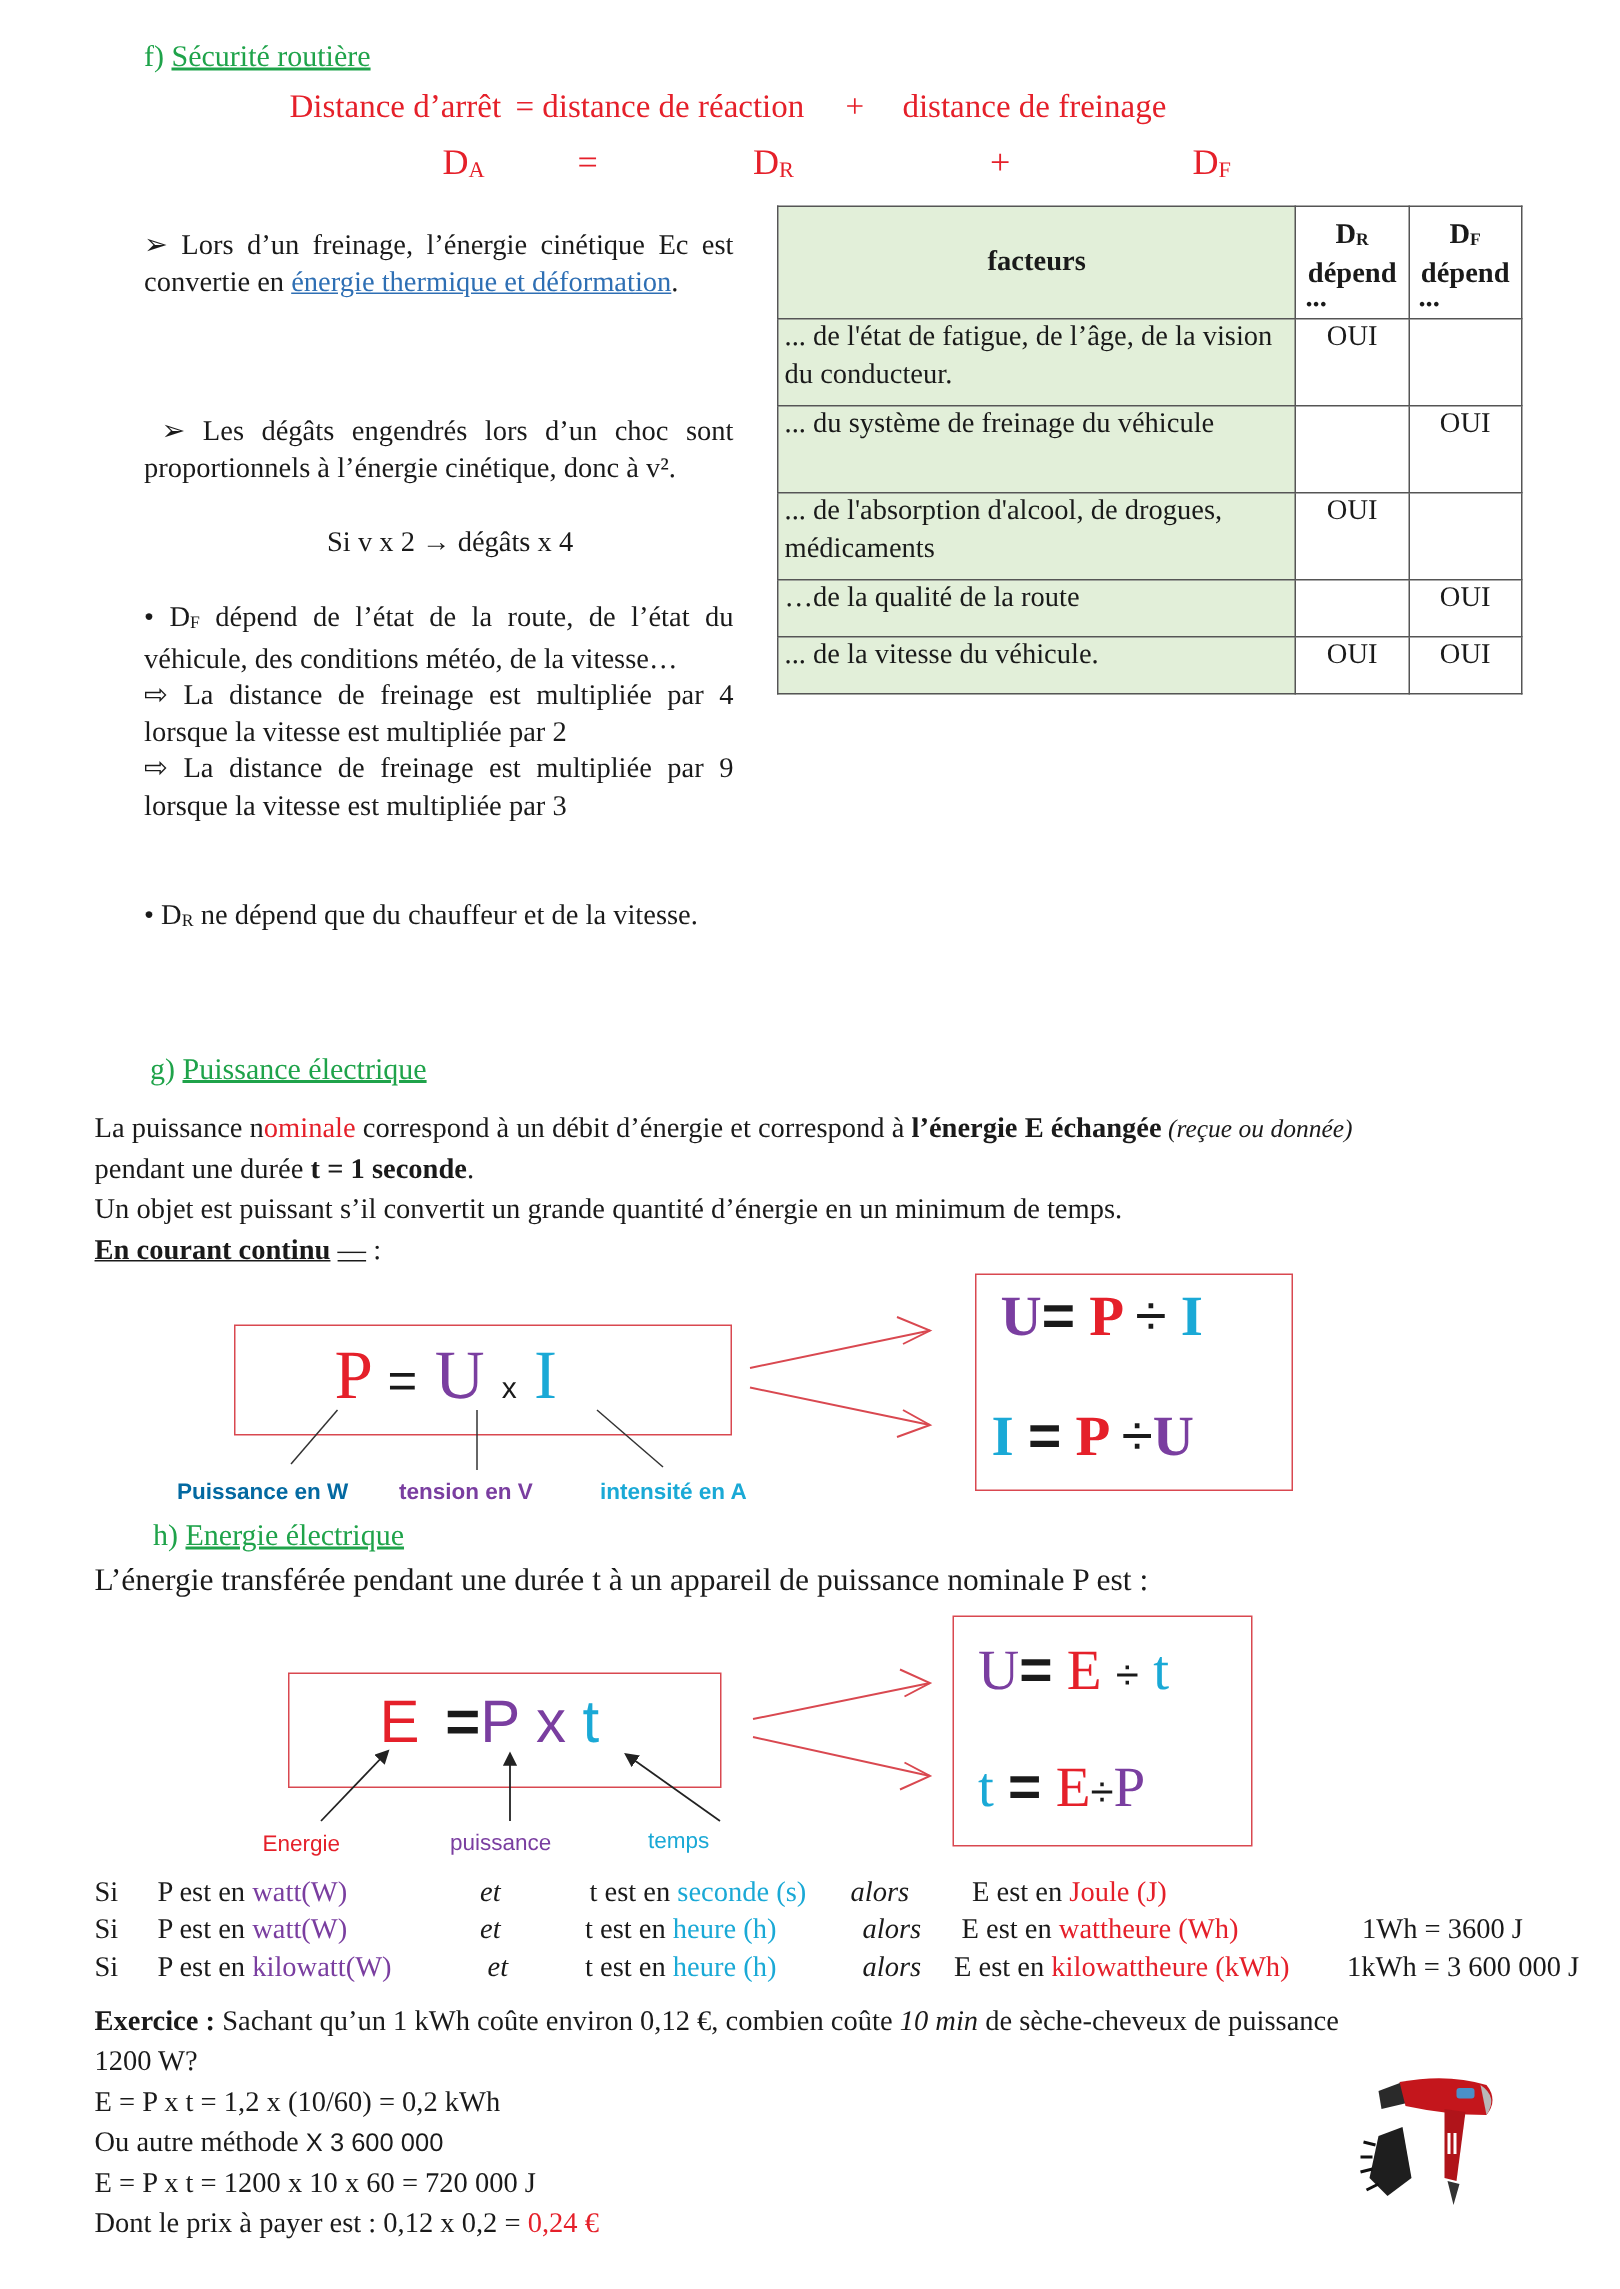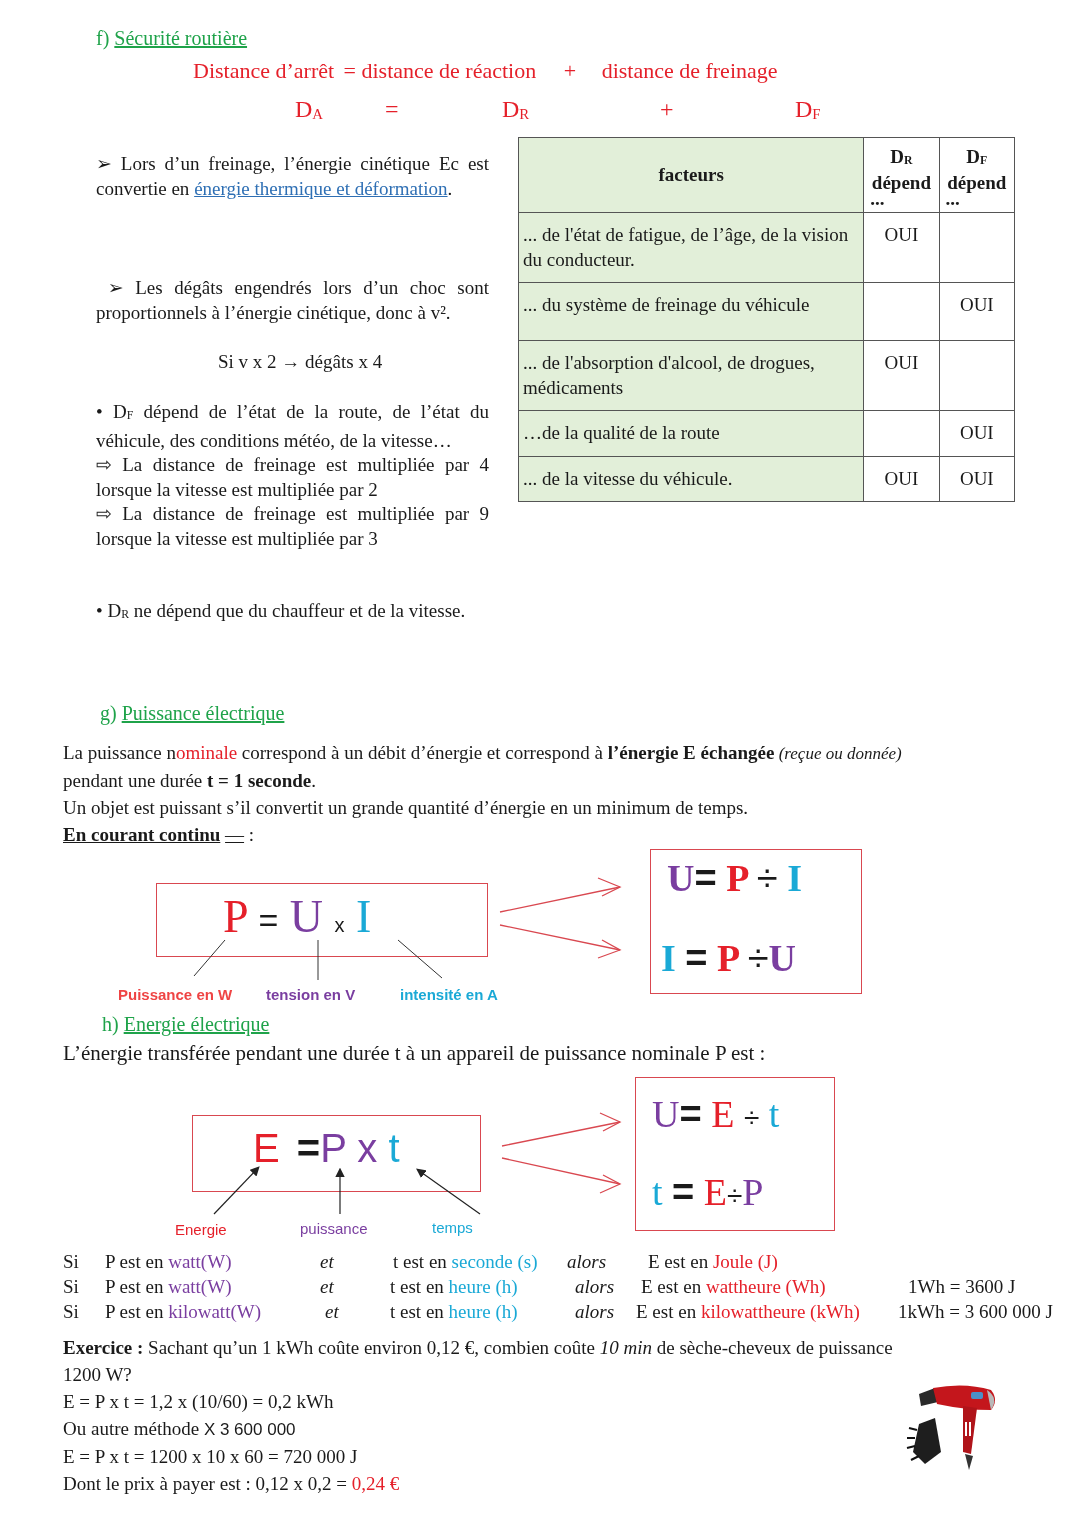--- a/index.html
+++ b/index.html
@@ -21,21 +21,21 @@
 
   
   .formula-line { font-family:"Liberation Serif", serif; font-size:22px; color:#e5202a; white-space:nowrap; }
 
   
   .para { font-family:"Liberation Serif", serif; font-size:19px; line-height:24.5px; text-align:justify; width:393px; }
 
   
   table.factors { position:absolute; left:518px; top:137px; width:497px; border-collapse:collapse;
                   font-family:"Liberation Serif", serif; font-size:19px; }
-  table.factors td, table.factors th { border:1px solid #555; vertical-align:top; padding:10px 4px; line-height:24.5px; }
+  table.factors td, table.factors th { border:1px solid #555; vertical-align:top; padding:0 4px; line-height:24.5px; }
   table.factors th { font-weight:bold; text-align:center; vertical-align:middle; }
   table.factors th.h-fact { background:#e2efd9; width:330px; }
   table.factors th.h-col { width:69px; line-height:22px; padding:6px 2px; }
   table.factors td.fact { background:#e2efd9; text-align:left; }
   table.factors td.fact.justify { text-align:justify; text-align-last:left; }
   table.factors td.val { text-align:center; }
 
   .body-text { font-family:"Liberation Serif", serif; font-size:19px; line-height:27px; white-space:nowrap; }
 
   .box { position:absolute; border:1.5px solid #d94850; background:#fff; }
@@ -158,21 +158,21 @@
   <line x1="248" y1="70" x2="292" y2="108" stroke="#333" stroke-width="1"></line>
   <g stroke="#d94850" stroke-width="1.3" fill="none">
     <line x1="350" y1="42" x2="470" y2="17"></line>
       <polyline points="448,8 470,17 452,26"></polyline>
   </g>
   <g stroke="#d94850" stroke-width="1.3" fill="none">
     <line x1="350" y1="55" x2="470" y2="80"></line>
       <polyline points="452,70 470,80 448,88"></polyline>
   </g>
 </svg>
-<div class="abs label-sm red" style="left:118px;top:986px;font-weight:bold;font-size:15px;color:#ef4444;">Puissance en W</div>
+<div class="abs label-sm red" style="left:118px;top:986px;font-weight:bold;font-size:15px;color:#0369a1;">Puissance en W</div>
 <div class="abs label-sm purple" style="left:266px;top:986px;font-weight:bold;">tension en V</div>
 <div class="abs label-sm cyan" style="left:400px;top:986px;font-weight:bold;">intensité en A</div>
 
 <div class="box" style="left:650px;top:849px;width:210px;height:143px;">
   <div class="abs serif" style="left:16px;top:6px;font-size:38px;font-weight:bold;white-space:nowrap;">
     <span class="purple">U</span><span class="sans">=</span>
     <span class="red">P</span> <span class="sans" style="font-weight:normal">÷</span> <span class="cyan">I</span>
   </div>
   <div class="abs serif" style="left:10px;top:86px;font-size:38px;font-weight:bold;white-space:nowrap;">
     <span class="cyan">I</span> <span class="sans">=</span>

